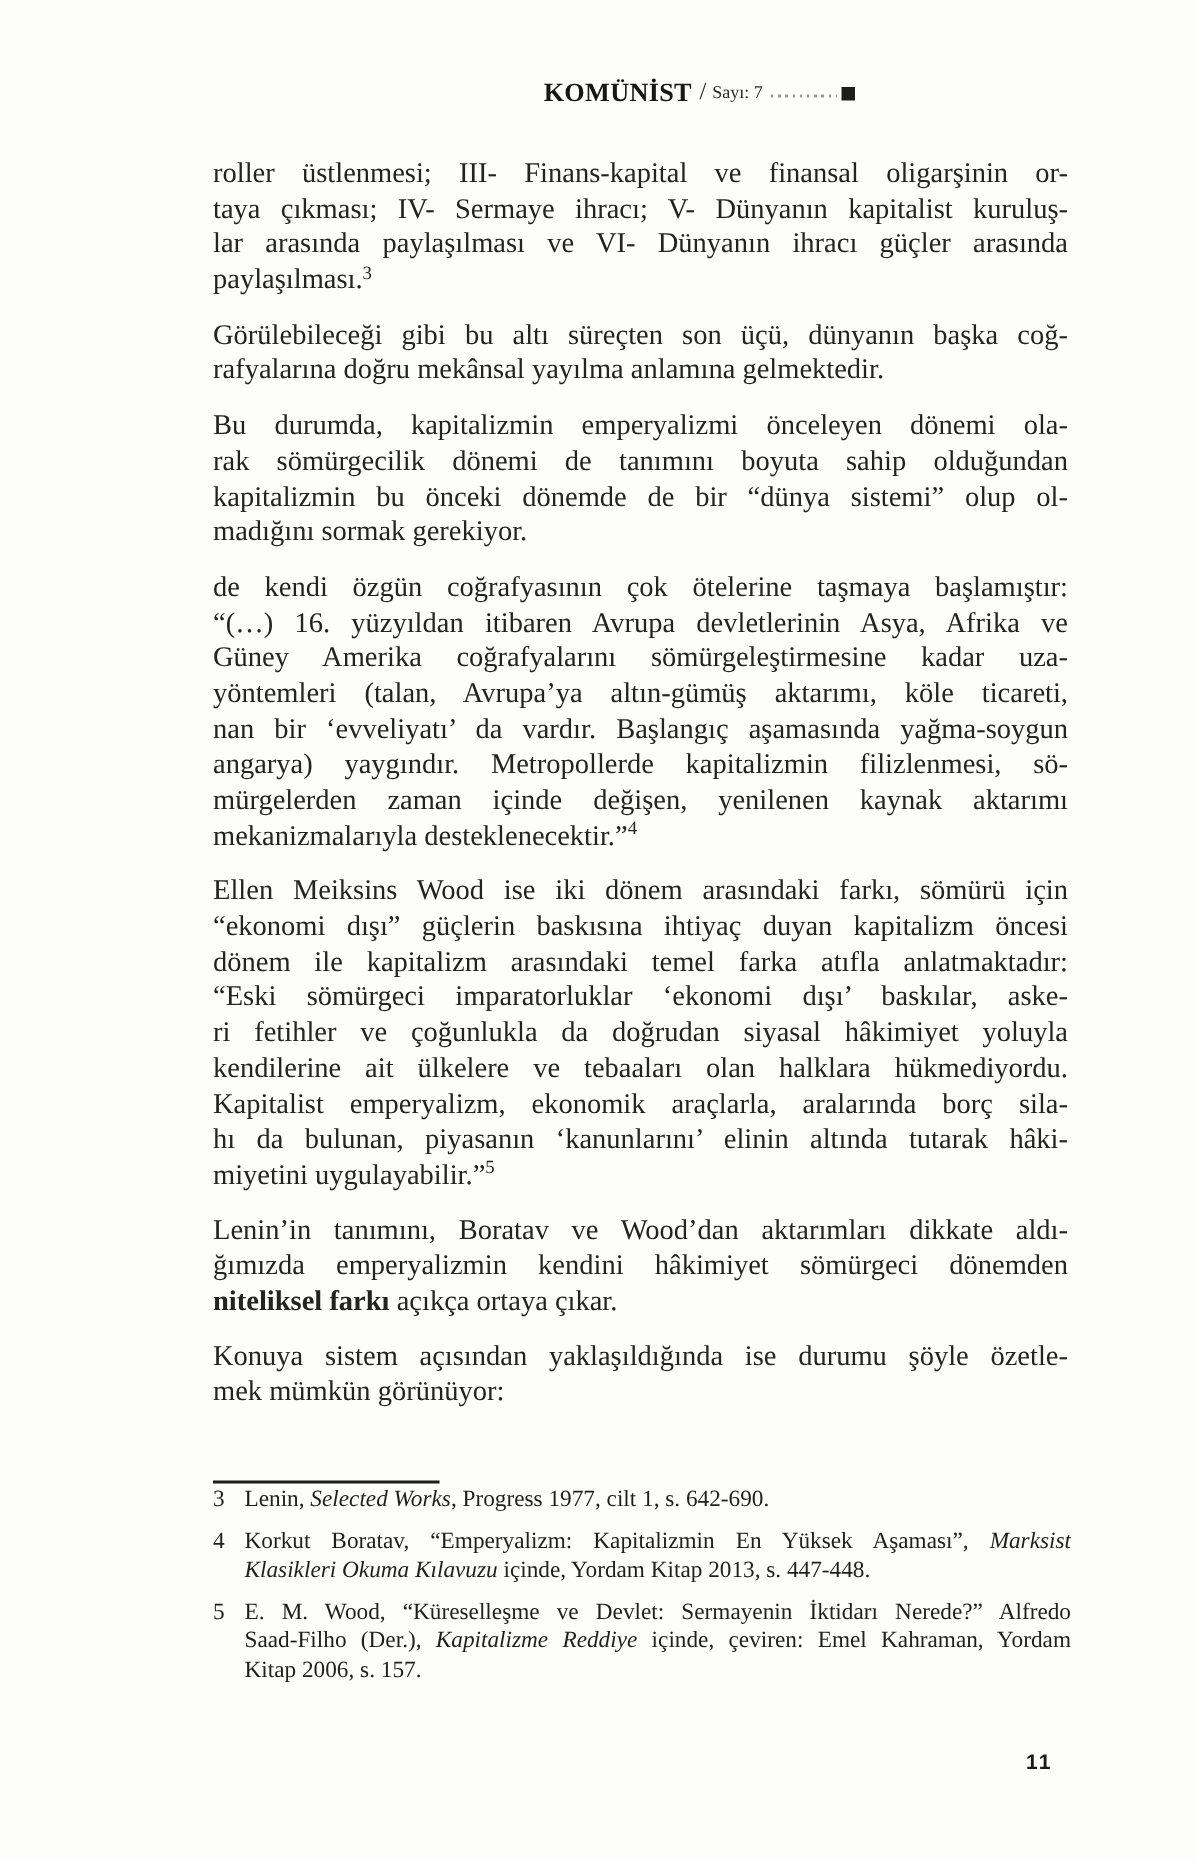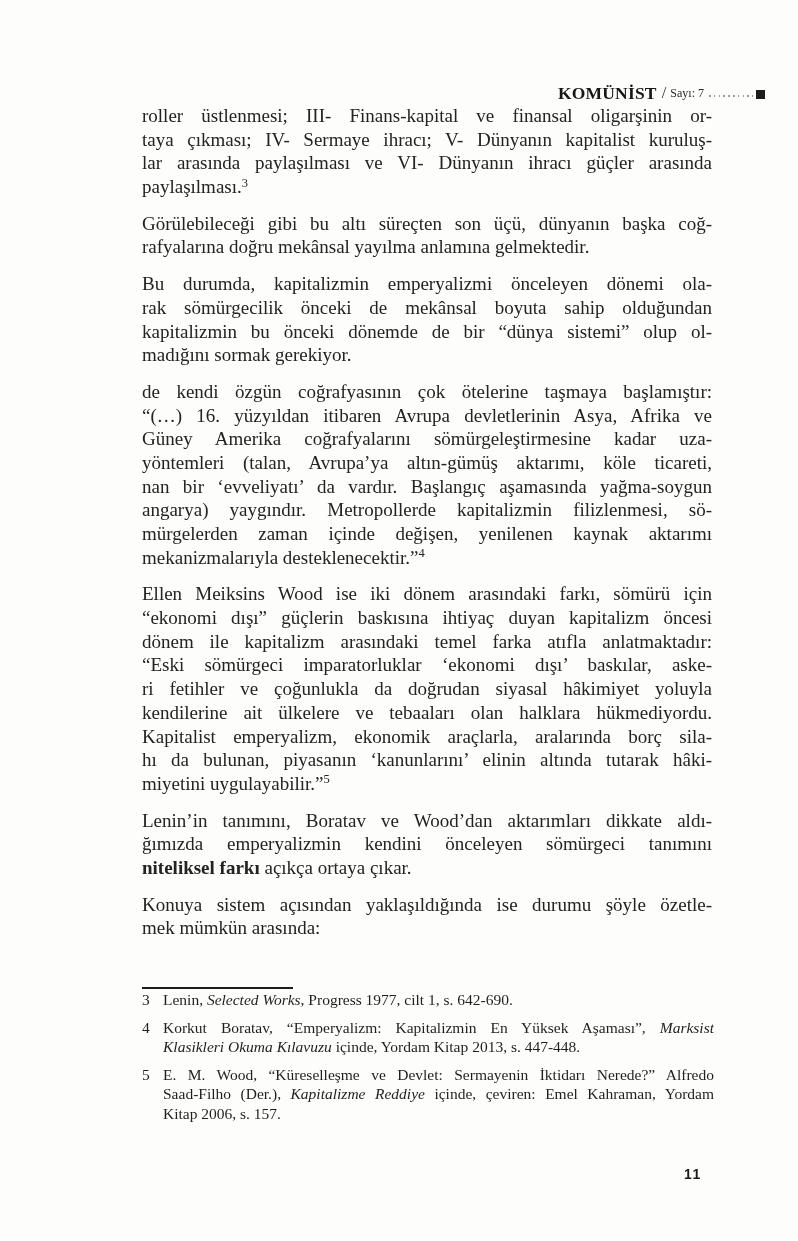--- a/index.html
+++ b/index.html
@@ -7,23 +7,23 @@
     position:relative;
     width:798px;height:1241px;
     background:#fdfdfb;
     font-family:"Liberation Serif", serif;
     color:#222;
     overflow:hidden;
     margin:0 auto;
   }
   
   .header{
-    position:absolute;top:50px;left:141px;width:624px;height:22px;
-    display:flex;align-items:center;justify-content:flex-end;
-    color:#171717;white-space:nowrap;margin-top:32px;
+    position:absolute;top:50px;left:154px;width:624px;height:22px;
+    display:flex;align-items:center;justify-content:center;
+    color:#171717;white-space:nowrap;
   }
   .brand{font-weight:bold;font-size:17.5px;letter-spacing:.2px;}
   .sep{font-size:16.5px;margin:0 4px 0 5px;color:#2a2a2a;}
   .issue{font-size:12px;color:#2a2a2a;}
   .dots{
     width:44px;height:2px;margin-left:5px;margin-top:6px;
     background:repeating-linear-gradient(90deg,#9b9b9b 0 1.6px,transparent 1.6px 4.8px);
   }
   .sq{width:9px;height:9px;background:#1d1d1d;margin-left:3px;margin-top:2px;}
   
@@ -74,21 +74,21 @@
         <div class="bl">taya çıkması; IV- Sermaye ihracı; V- Dünyanın kapitalist kuruluş-</div>
         <div class="bl">lar arasında paylaşılması ve VI- Dünyanın ihracı güçler arasında</div>
         <div class="bl last">paylaşılması.<span class="sup">3</span></div>
       </div>
       <div class="para">
         <div class="bl">Görülebileceği gibi bu altı süreçten son üçü, dünyanın başka coğ-</div>
         <div class="bl last">rafyalarına doğru mekânsal yayılma anlamına gelmektedir.</div>
       </div>
       <div class="para">
         <div class="bl">Bu durumda, kapitalizmin emperyalizmi önceleyen dönemi ola-</div>
-        <div class="bl">rak sömürgecilik önceki de mekânsal boyuta sahip olduğundan</div>
+        <div class="bl">rak sömürgecilik dönemi de tanımını boyuta sahip olduğundan</div>
         <div class="bl">kapitalizmin bu önceki dönemde de bir “dünya sistemi” olup ol-</div>
         <div class="bl last">madığını sormak gerekiyor.</div>
       </div>
       <div class="para">
         <div class="bl">de kendi özgün coğrafyasının çok ötelerine taşmaya başlamıştır:</div>
         <div class="bl">“(…) 16. yüzyıldan itibaren Avrupa devletlerinin Asya, Afrika ve</div>
         <div class="bl">Güney Amerika coğrafyalarını sömürgeleştirmesine kadar uza-</div>
         <div class="bl">yöntemleri (talan, Avrupa’ya altın-gümüş aktarımı, köle ticareti,</div>
         <div class="bl">nan bir ‘evveliyatı’ da vardır. Başlangıç aşamasında yağma-soygun</div>
         <div class="bl">angarya) yaygındır. Metropollerde kapitalizmin filizlenmesi, sö-</div>
@@ -101,26 +101,26 @@
         <div class="bl">dönem ile kapitalizm arasındaki temel farka atıfla anlatmaktadır:</div>
         <div class="bl">“Eski sömürgeci imparatorluklar ‘ekonomi dışı’ baskılar, aske-</div>
         <div class="bl">ri fetihler ve çoğunlukla da doğrudan siyasal hâkimiyet yoluyla</div>
         <div class="bl">kendilerine ait ülkelere ve tebaaları olan halklara hükmediyordu.</div>
         <div class="bl">Kapitalist emperyalizm, ekonomik araçlarla, aralarında borç sila-</div>
         <div class="bl">hı da bulunan, piyasanın ‘kanunlarını’ elinin altında tutarak hâki-</div>
         <div class="bl last">miyetini uygulayabilir.”<span class="sup">5</span></div>
       </div>
       <div class="para">
         <div class="bl">Lenin’in tanımını, Boratav ve Wood’dan aktarımları dikkate aldı-</div>
-        <div class="bl">ğımızda emperyalizmin kendini önceleyen sömürgeci tanımını</div>
+        <div class="bl">ğımızda emperyalizmin kendini hâkimiyet sömürgeci dönemden</div>
         <div class="bl last"><span class="b">niteliksel farkı</span> açıkça ortaya çıkar.</div>
       </div>
       <div class="para">
         <div class="bl">Konuya sistem açısından yaklaşıldığında ise durumu şöyle özetle-</div>
-        <div class="bl last">mek mümkün arasında:</div>
+        <div class="bl last">mek mümkün görünüyor:</div>
       </div>
     </div>
 
   <div class="fn-rule"></div>
 
   <div class="footnotes" id="footnotes">
       <div class="footnote">
         <span class="fn-num">3</span>
         <div class="fl last">Lenin, <span class="i">Selected Works</span>, Progress 1977, cilt 1, s. 642-690.</div>
       </div>

